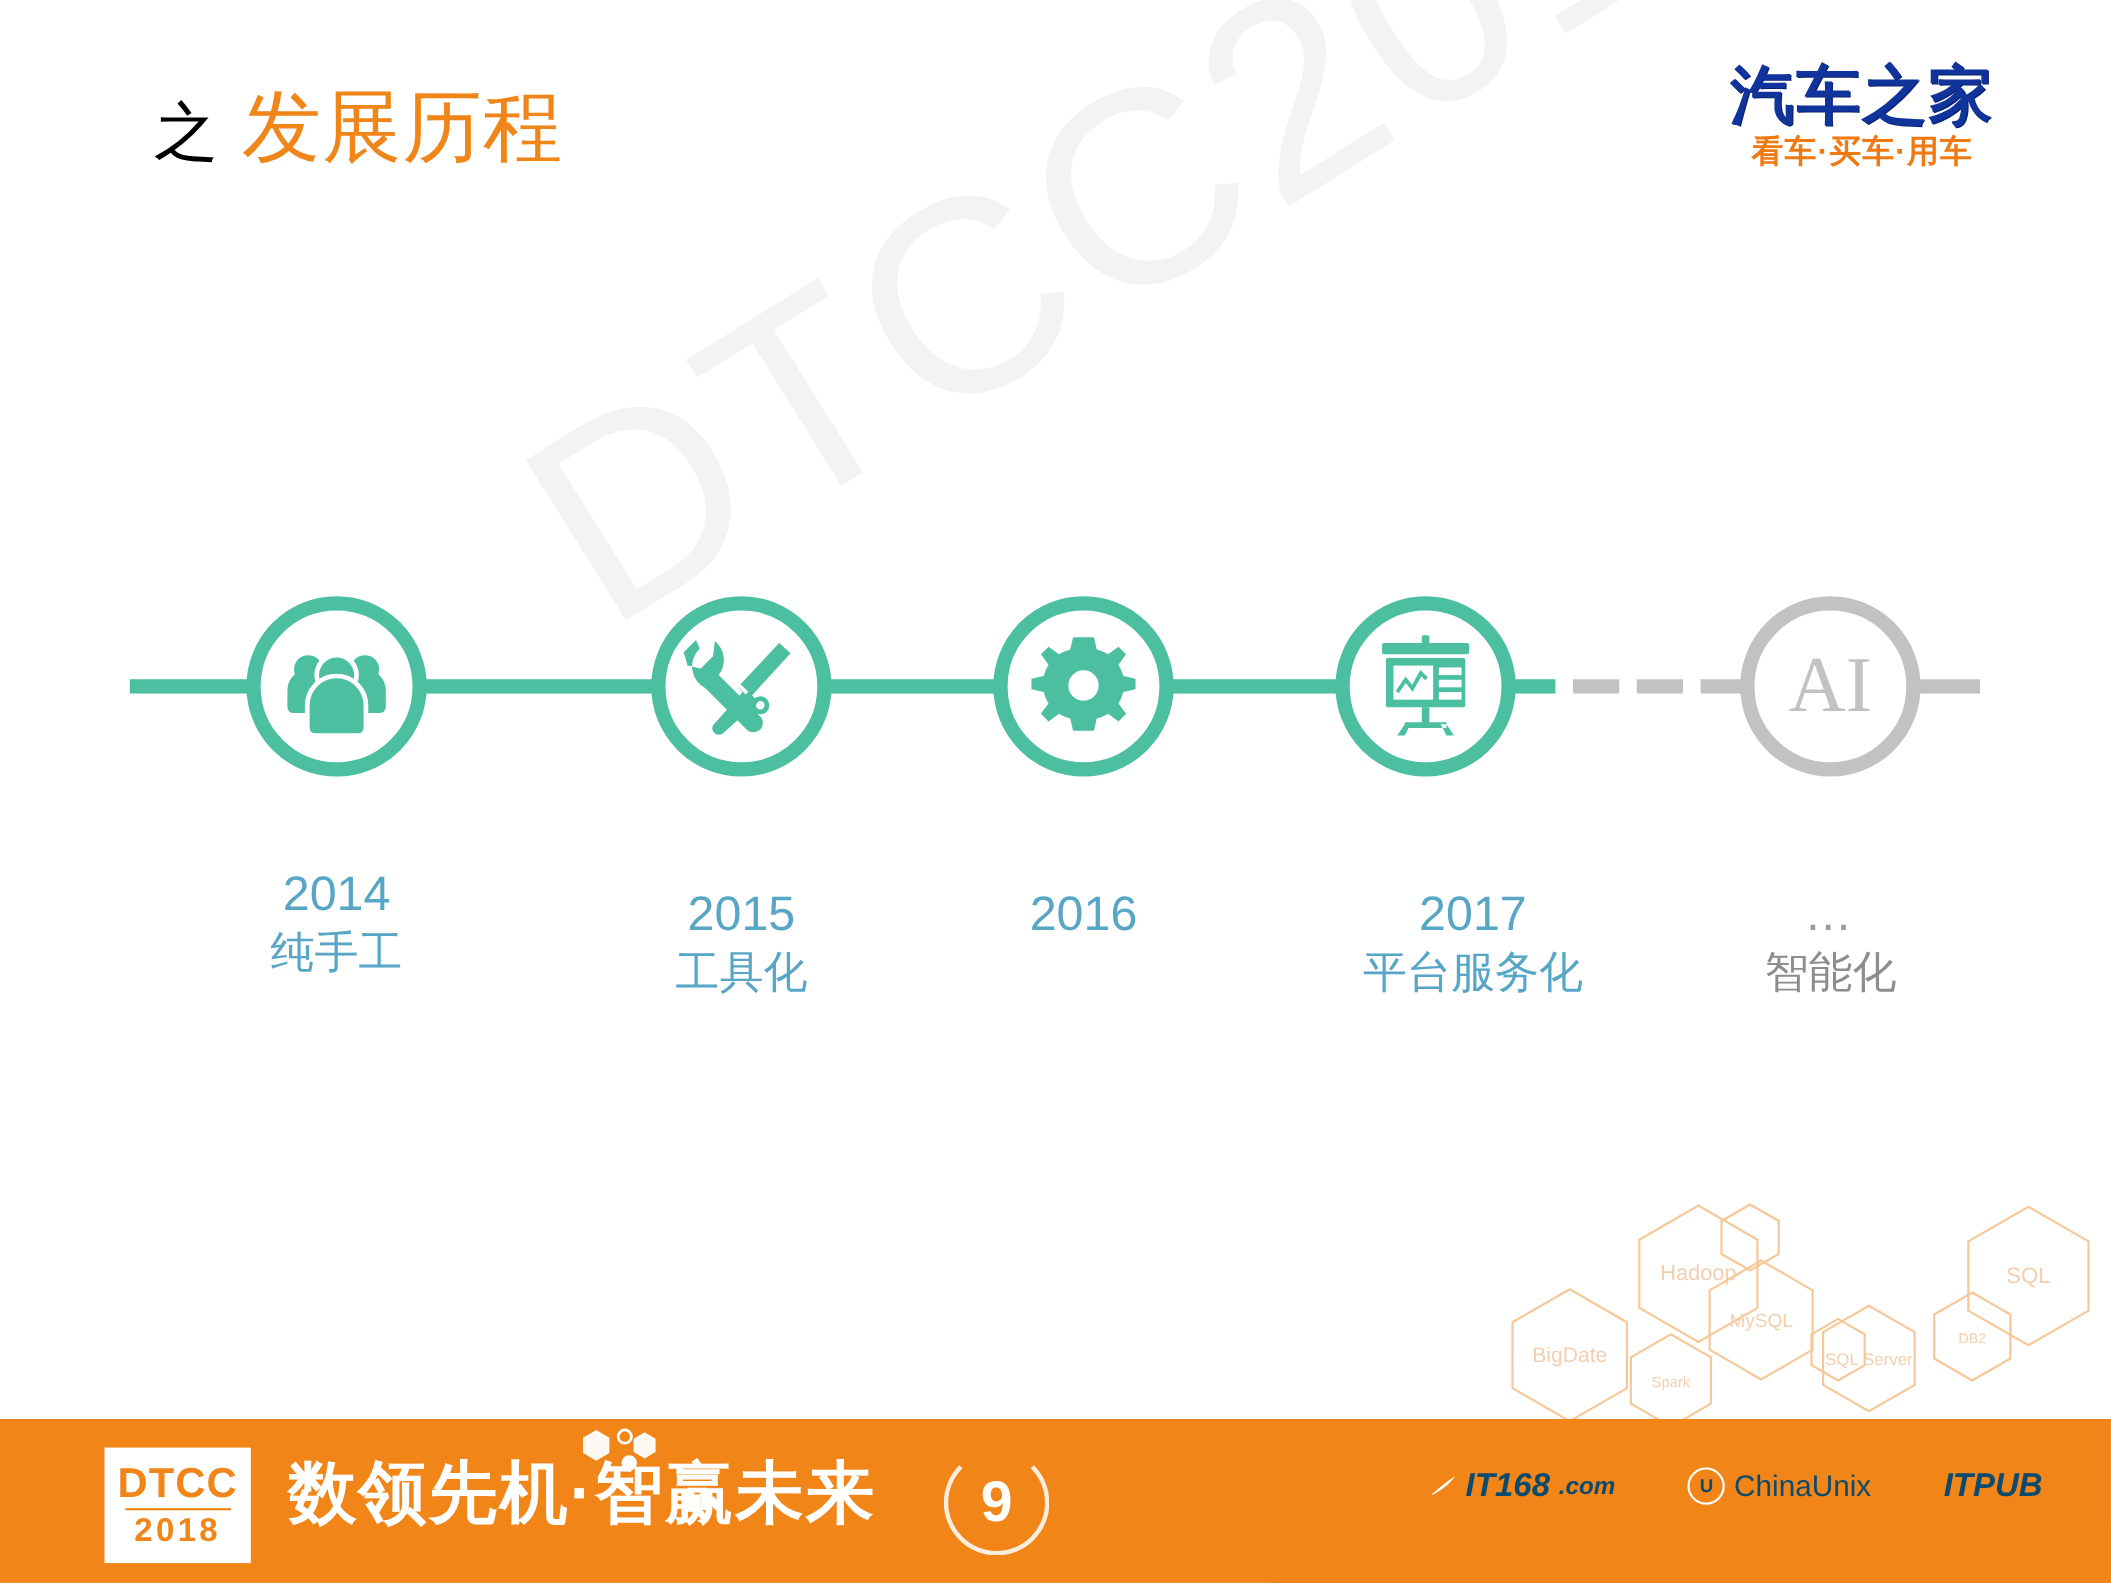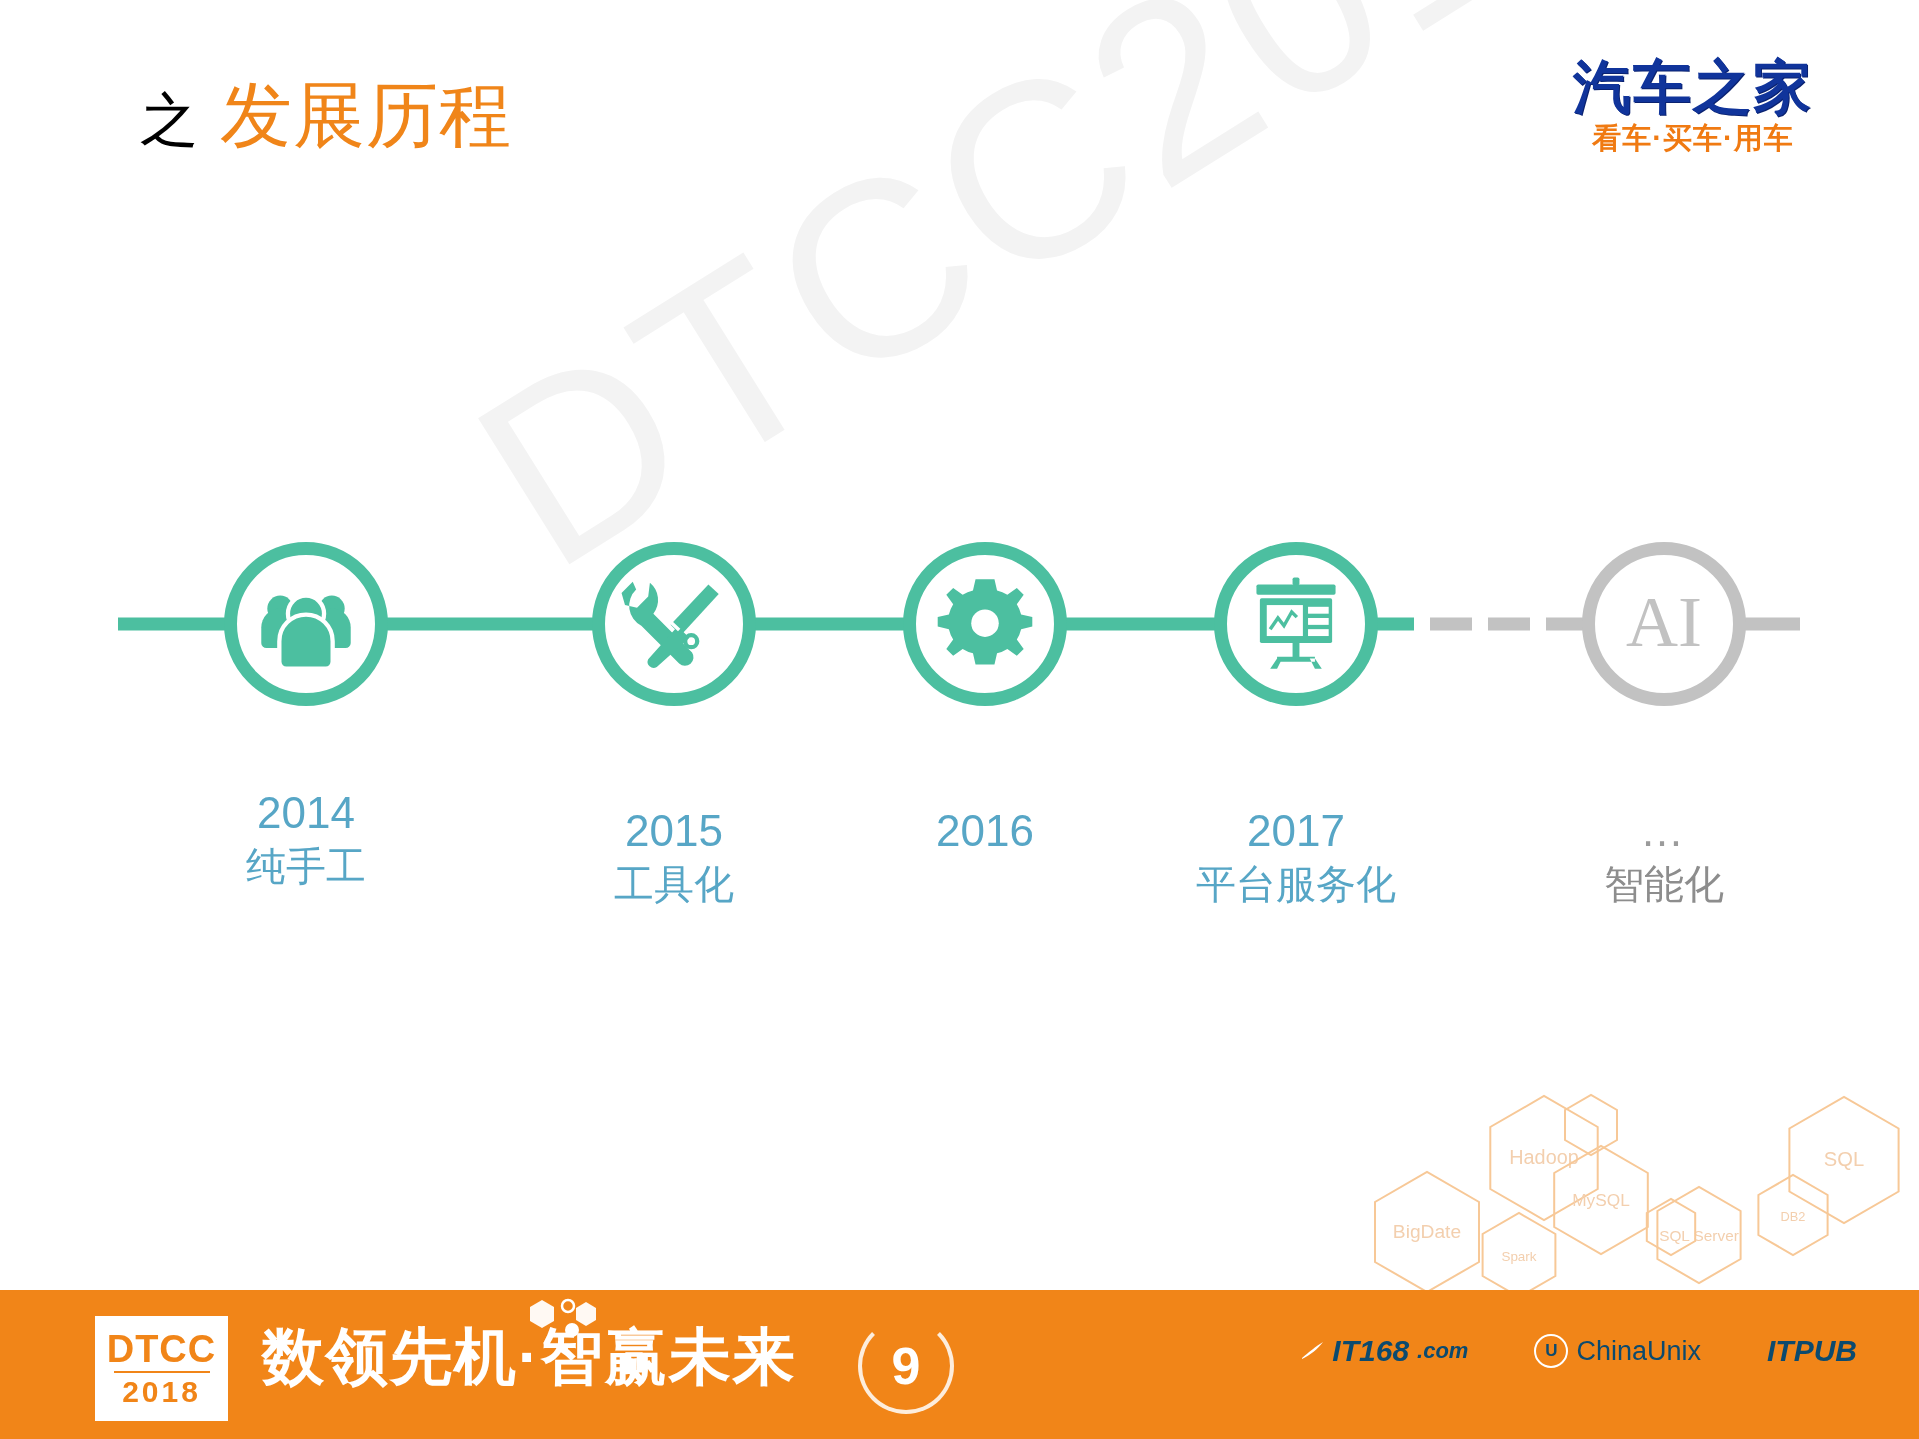--- a/index.html
+++ b/index.html
@@ -324,21 +324,21 @@
         <div class="node-year">2014</div>
         <div class="node-desc">纯手工</div>
       </div>
       <div class="node-label" style="left: 444px; top: 805px; width: 460px;">
         <div class="node-year">2015</div>
         <div class="node-desc">工具化</div>
       </div>
       <div class="node-label" style="left: 755px; top: 805px; width: 460px;">
         <div class="node-year">2016</div>
       </div>
-      <div class="node-label" style="left: 1066px; top: 805px; width: 460px;">
+      <div class="node-label" style="left: 1109px; top: 805px; width: 460px;">
         <div class="node-year">2017</div>
         <div class="node-desc">平台服务化</div>
       </div>
       <div class="node-label" style="left: 1434px; top: 805px; width: 460px;">
         <div class="node-year dim">…</div>
         <div class="node-desc dim">智能化</div>
       </div>
     </div>
 
   <svg class="hexdeco" viewBox="1000 1100 920 220" preserveAspectRatio="none">

